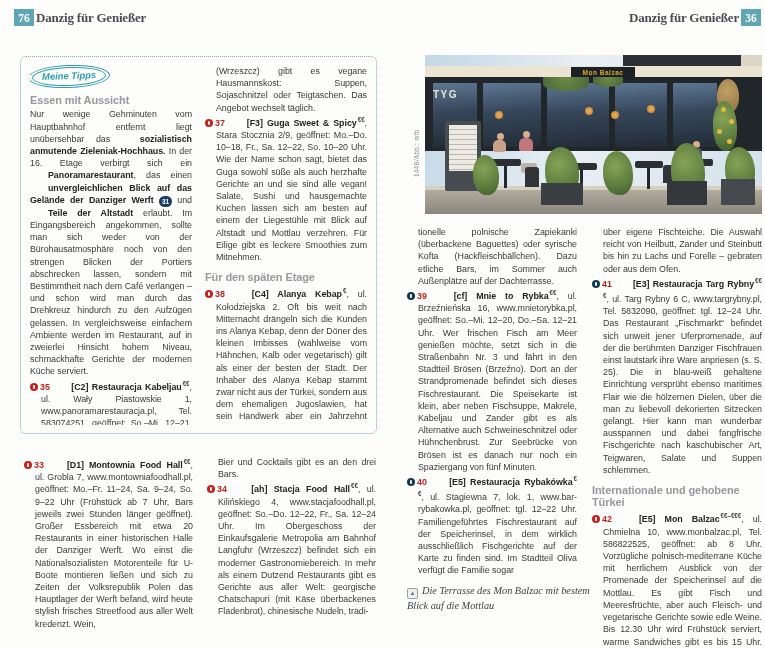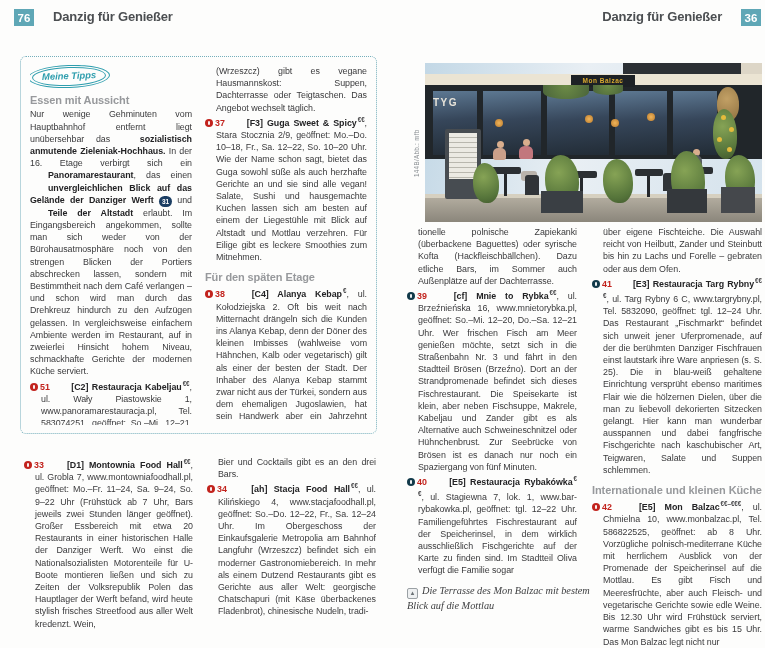--- a/index.html
+++ b/index.html
@@ -1,19 +1,19 @@
 <!DOCTYPE html>
 <html lang="de"><head>
 <meta charset="utf-8">
 <style>
   html,body{margin:0;padding:0;background:#fff;}
   .spread{position:relative;width:765px;height:648px;background:#fdfdfc;overflow:hidden;
           font-family:"Liberation Sans",sans-serif;color:#3a3a3c;-webkit-font-smoothing:antialiased;}
   
-  .hdr{position:absolute;top:9px;display:flex;gap:19px;}
+  .hdr{position:absolute;top:9px;display:flex;gap:2px;align-items:center;font-family:Liberation Serif, serif;}
   .hdr-left{left:14px;} .hdr-right{right:4px;}
   .pg-num{background:#5fa7b6;color:#fff;font-weight:bold;font-size:11.5px;width:20px;height:17px;
           display:flex;align-items:center;justify-content:center;}
   .pg-title{font-weight:bold;font-size:13px;color:#4b4e51;letter-spacing:-0.2px;}
   
   .col{font-size:8.9px;line-height:12.2px;letter-spacing:-0.05px;}
   p{margin:0;text-align:justify;hyphens:auto;}
   .h{font-size:11px;font-weight:bold;color:#97999c;margin:8px 0 2px;letter-spacing:-0.1px;}
   .h.first{margin-top:3px;}
   .entry{padding-left:11px;text-indent:-11px;}
@@ -38,21 +38,21 @@
   
   .rcols{position:absolute;left:407px;top:226px;width:356px;display:flex;gap:15px;}
   .rcol{width:170px;overflow:hidden;}
   
   .caption{position:absolute;left:407px;top:584px;width:188px;font-family:"Liberation Serif",serif;
            font-style:italic;font-size:10.3px;line-height:13.5px;color:#3f4042;}
   .capicon{display:inline-block;width:9px;height:9px;border:1px solid #9aa0a4;border-radius:2px;font-style:normal;
            font-size:7px;line-height:8px;text-align:center;color:#6a7074;margin-right:4px;vertical-align:-1px;background:#eef0f1;}
   
   .photo{position:absolute;left:425px;top:55px;width:337px;height:159px;overflow:hidden;
-         background:linear-gradient(100deg,#c3d8e6,#e9eff4 45%,#d4e2ec);margin-top:8px;}
+         background:linear-gradient(100deg,#c3d8e6,#e9eff4 45%,#d4e2ec);}
   .credit{position:absolute;left:413px;top:57px;height:120px;font-size:6.3px;color:#8a8f93;
           writing-mode:vertical-rl;transform:rotate(180deg);letter-spacing:.3px;}
   .fig{position:absolute;}
   .glass{position:absolute;top:28px;height:64px;background:linear-gradient(175deg,#5d7892 0%,#36465a 45%,#222c36 100%);}
   .lamp{position:absolute;width:8px;height:8px;border-radius:50%;background:radial-gradient(circle,#f0b55a,#b97a2e);}
   .plant{position:absolute;border-radius:50% 60% 45% 55%;background:radial-gradient(circle at 40% 35%,#86a355,#55743a 70%,#42592e);}
   .flw{position:absolute;width:5px;height:5px;border-radius:50%;background:#e3bb3c;}
   .head{position:absolute;width:7px;height:7px;border-radius:50%;background:#d9ae8d;}
   .sign{position:absolute;left:146px;top:12px;width:64px;height:12px;background:#1d2125;color:#d9a92f;
         font-size:6.5px;font-weight:bold;text-align:center;line-height:12px;letter-spacing:.5px;}
@@ -73,26 +73,26 @@
   <div class="hdr hdr-right">
     <div class="pg-title">Danzig für Genießer</div>
     <div class="pg-num">36</div>
   </div>
 
   <div class="tips col">
     <div class="tcol">
       <div class="tipslogo">Meine Tipps</div>
       <div class="h first">Essen mit Aussicht</div>
       <p><span>Nur wenige Gehminuten vom Hauptbahnhof entfernt liegt unübersehbar das </span><span class="b">sozialistisch anmutende Zieleniak-Hochhaus.</span><span> In der 16. Etage verbirgt sich ein </span><span class="b">Panoramarestaurant</span><span>, das einen </span><span class="b">unvergleichlichen Blick auf das Gelände der Danziger Werft</span><span> </span><span class="chip">31</span><span> und </span><span class="b">Teile der Altstadt</span><span> erlaubt. Im Eingangsbereich angekommen, sollte man sich weder von der Bürohausatmosphäre noch von den strengen Blicken der Portiers abschrecken lassen, sondern mit Bestimmtheit nach dem Café verlangen – und schon wird man durch das Drehkreuz hindurch zu den Aufzügen gelassen. In vergleichsweise einfachem Ambiente werden im Restaurant, auf in zweierlei Hinsicht hohem Niveau, schmackhafte Gerichte der modernen Küche serviert.</span></p>
-      <p class="entry"><span class="pin" style="background: rgb(194, 35, 29);"></span><span class="num">51 </span><span class="b">[C2] Restauracja Kabeljau</span><span class="sup">€€</span><span>, ul. Wały Piastowskie 1, www.panoramarestauracja.pl, Tel. 583074251, geöffnet: So.–Mi. 12–21, Do.–Sa. 11–22 Uhr</span></p>
+      <p class="entry"><span class="pin" style="background: rgb(194, 35, 29);"></span><span class="num">35 </span><span class="b">[C2] Restauracja Kabeljau</span><span class="sup">€€</span><span>, ul. Wały Piastowskie 1, www.panoramarestauracja.pl, Tel. 583074251, geöffnet: So.–Mi. 12–21, Do.–Sa. 11–22 Uhr</span></p>
       
       
     </div>
     <div class="tcol">
-      <p class="cont"><span>(Wrzeszcz) gibt es vegane Hausmannskost: Suppen, Dachterrasse oder Teigtaschen. Das Angebot wechselt täglich.</span></p>
+      <p class="cont"><span>(Wrzeszcz) gibt es vegane Hausmannskost: Suppen, Sojaschnitzel oder Teigtaschen. Das Angebot wechselt täglich.</span></p>
       <p class="entry"><span class="pin" style="background: rgb(194, 35, 29);"></span><span class="num">37 </span><span class="b">[F3] Guga Sweet &amp; Spicy</span><span class="sup">€€</span><span>, Stara Stocznia 2/9, geöffnet: Mo.–Do. 10–18, Fr., Sa. 12–22, So. 10–20 Uhr. Wie der Name schon sagt, bietet das Guga sowohl süße als auch herzhafte Gerichte an und sie sind alle vegan! Salate, Sushi und hausgemachte Kuchen lassen sich am besten auf einem der Liegestühle mit Blick auf Altstadt und Mottlau verzehren. Für Eilige gibt es leckere Smoothies zum Mitnehmen.</span></p>
       <div class="h">Für den späten Etage</div>
       <p class="entry"><span class="pin" style="background: rgb(194, 35, 29);"></span><span class="num">38 </span><span class="b">[C4] Alanya Kebap</span><span class="sup">€</span><span>, ul. Kołodziejska 2. Oft bis weit nach Mitternacht drängeln sich die Kunden ins Alanya Kebap, denn der Döner des kleinen Imbisses (wahlweise vom Hähnchen, Kalb oder vegetarisch) gilt als einer der besten der Stadt. Der Inhaber des Alanya Kebap stammt zwar nicht aus der Türkei, sondern aus dem ehemaligen Jugoslawien, hat sein Handwerk aber ein Jahrzehnt lang in der Gastronomie in Deutschland erlernt. Ist er zugegen, kann man den Döner folglich auch getrost auf Deutsch bestellen.</span></p>
     </div>
   </div>
 
   <div class="below col">
     <div class="bcol">
       <p class="entry"><span class="pin" style="background: rgb(194, 35, 29);"></span><span class="num">33 </span><span class="b">[D1] Montownia Food Hall</span><span class="sup">€€</span><span>, ul. Grobla 7, www.montowniafoodhall.pl, geöffnet: Mo.–Fr. 11–24, Sa. 9–24, So. 9–22 Uhr (Frühstück ab 7 Uhr, Bars jeweils zwei Stunden länger geöffnet). Großer Essbereich mit etwa 20 Restaurants in einer historischen Halle der Danziger Werft. Wo einst die Nationalsozialisten Motorenteile für U-Boote montieren ließen und sich zu Zeiten der Volksrepublik Polen das Hauptlager der Werft befand, wird heute stylish frisches Streetfood aus aller Welt kredenzt. Wein,</span></p>
     </div>
@@ -161,21 +161,21 @@
 
   <div class="rcols col">
     <div class="rcol">
       <p class="cont">tionelle polnische Zapiekanki (überbackene Baguettes) oder syrische Kofta (Hackfleischbällchen). Dazu etliche Bars, im Sommer auch Außenplätze auf der Dachterrasse.</p>
       <p class="entry"><span class="pin" style="background: rgb(18, 58, 74);"></span><span class="num">39 </span><span class="b">[cf] Mnie to Rybka</span><span class="sup">€€</span><span>, ul. Brzeźnieńska 16, www.mnietorybka.pl, geöffnet: So.–Mi. 12–20, Do.–Sa. 12–21 Uhr. Wer frischen Fisch am Meer genießen möchte, setzt sich in die Straßenbahn Nr. 3 und fährt in den Stadtteil Brösen (Brzeźno). Dort an der Strandpromenade befindet sich dieses Fischrestaurant. Die Speisekarte ist klein, aber neben Fischsuppe, Makrele, Kabeljau und Zander gibt es als Alternative auch Schweineschnitzel oder Hühnchenbrust. Zur Seebrücke von Brösen ist es danach nur noch ein Spaziergang von fünf Minuten.</span></p>
       <p class="entry"><span class="pin" style="background: rgb(18, 58, 74);"></span><span class="num">40 </span><span class="b">[E5] Restauracja Rybakówka</span><span class="sup">€€</span><span>, ul. Stagiewna 7, lok. 1, www.bar-rybakowka.pl, geöffnet: tgl. 12–22 Uhr. Familiengeführtes Fischrestaurant auf der Speicherinsel, in dem wirklich ausschließlich Fischgerichte auf der Karte zu finden sind. Im Stadtteil Oliva verfügt die Familie sogar</span></p>
     </div>
     <div class="rcol">
       <p class="cont">über eigene Fischteiche. Die Auswahl reicht von Heilbutt, Zander und Steinbutt bis hin zu Lachs und Forelle – gebraten oder aus dem Ofen.</p>
       <p class="entry"><span class="pin" style="background: rgb(18, 58, 74);"></span><span class="num">41 </span><span class="b">[E3] Restauracja Targ Rybny</span><span class="sup">€€€</span><span>, ul. Targ Rybny 6 C, www.targrybny.pl, Tel. 5832090, geöffnet: tgl. 12–24 Uhr. Das Restaurant „Fischmarkt“ befindet sich unweit jener Uferpromenade, auf der die berühmten Danziger Fischfrauen einst lautstark ihre Ware anpriesen (s. S. 25). Die in blau-weiß gehaltene Einrichtung versprüht ebenso maritimes Flair wie die hölzernen Dielen, über die man zu liebevoll dekorierten Sitzecken gelangt. Hier kann man wunderbar ausspannen und dabei fangfrische Fischgerichte nach kaschubischer Art, Teigwaren, Salate und Suppen schlemmen.</span></p>
-      <div class="h">Internationale und kleinen Küche</div>
+      <div class="h">Internationale und gehobene Türkei</div>
       <p class="entry"><span class="pin" style="background: rgb(194, 35, 29);"></span><span class="num">42 </span><span class="b">[E5] Mon Balzac</span><span class="sup">€€–€€€</span><span>, ul. Chmielna 10, www.monbalzac.pl, Tel. 586822525, geöffnet: ab 8 Uhr. Vorzügliche polnisch-mediterrane Küche mit herrlichem Ausblick von der Promenade der Speicherinsel auf die Mottlau. Es gibt Fisch und Meeresfrüchte, aber auch Fleisch- und vegetarische Gerichte sowie edle Weine. Bis 12.30 Uhr wird Frühstück serviert, warme Sandwiches gibt es bis 15 Uhr. Das Mon Balzac legt nicht nur</span></p>
     </div>
   </div>
 
   <div class="caption">
     <span class="capicon">▴</span><span>Die Terrasse des Mon Balzac mit bestem Blick auf die Mottlau</span>
   </div>
 
 </div>
 

